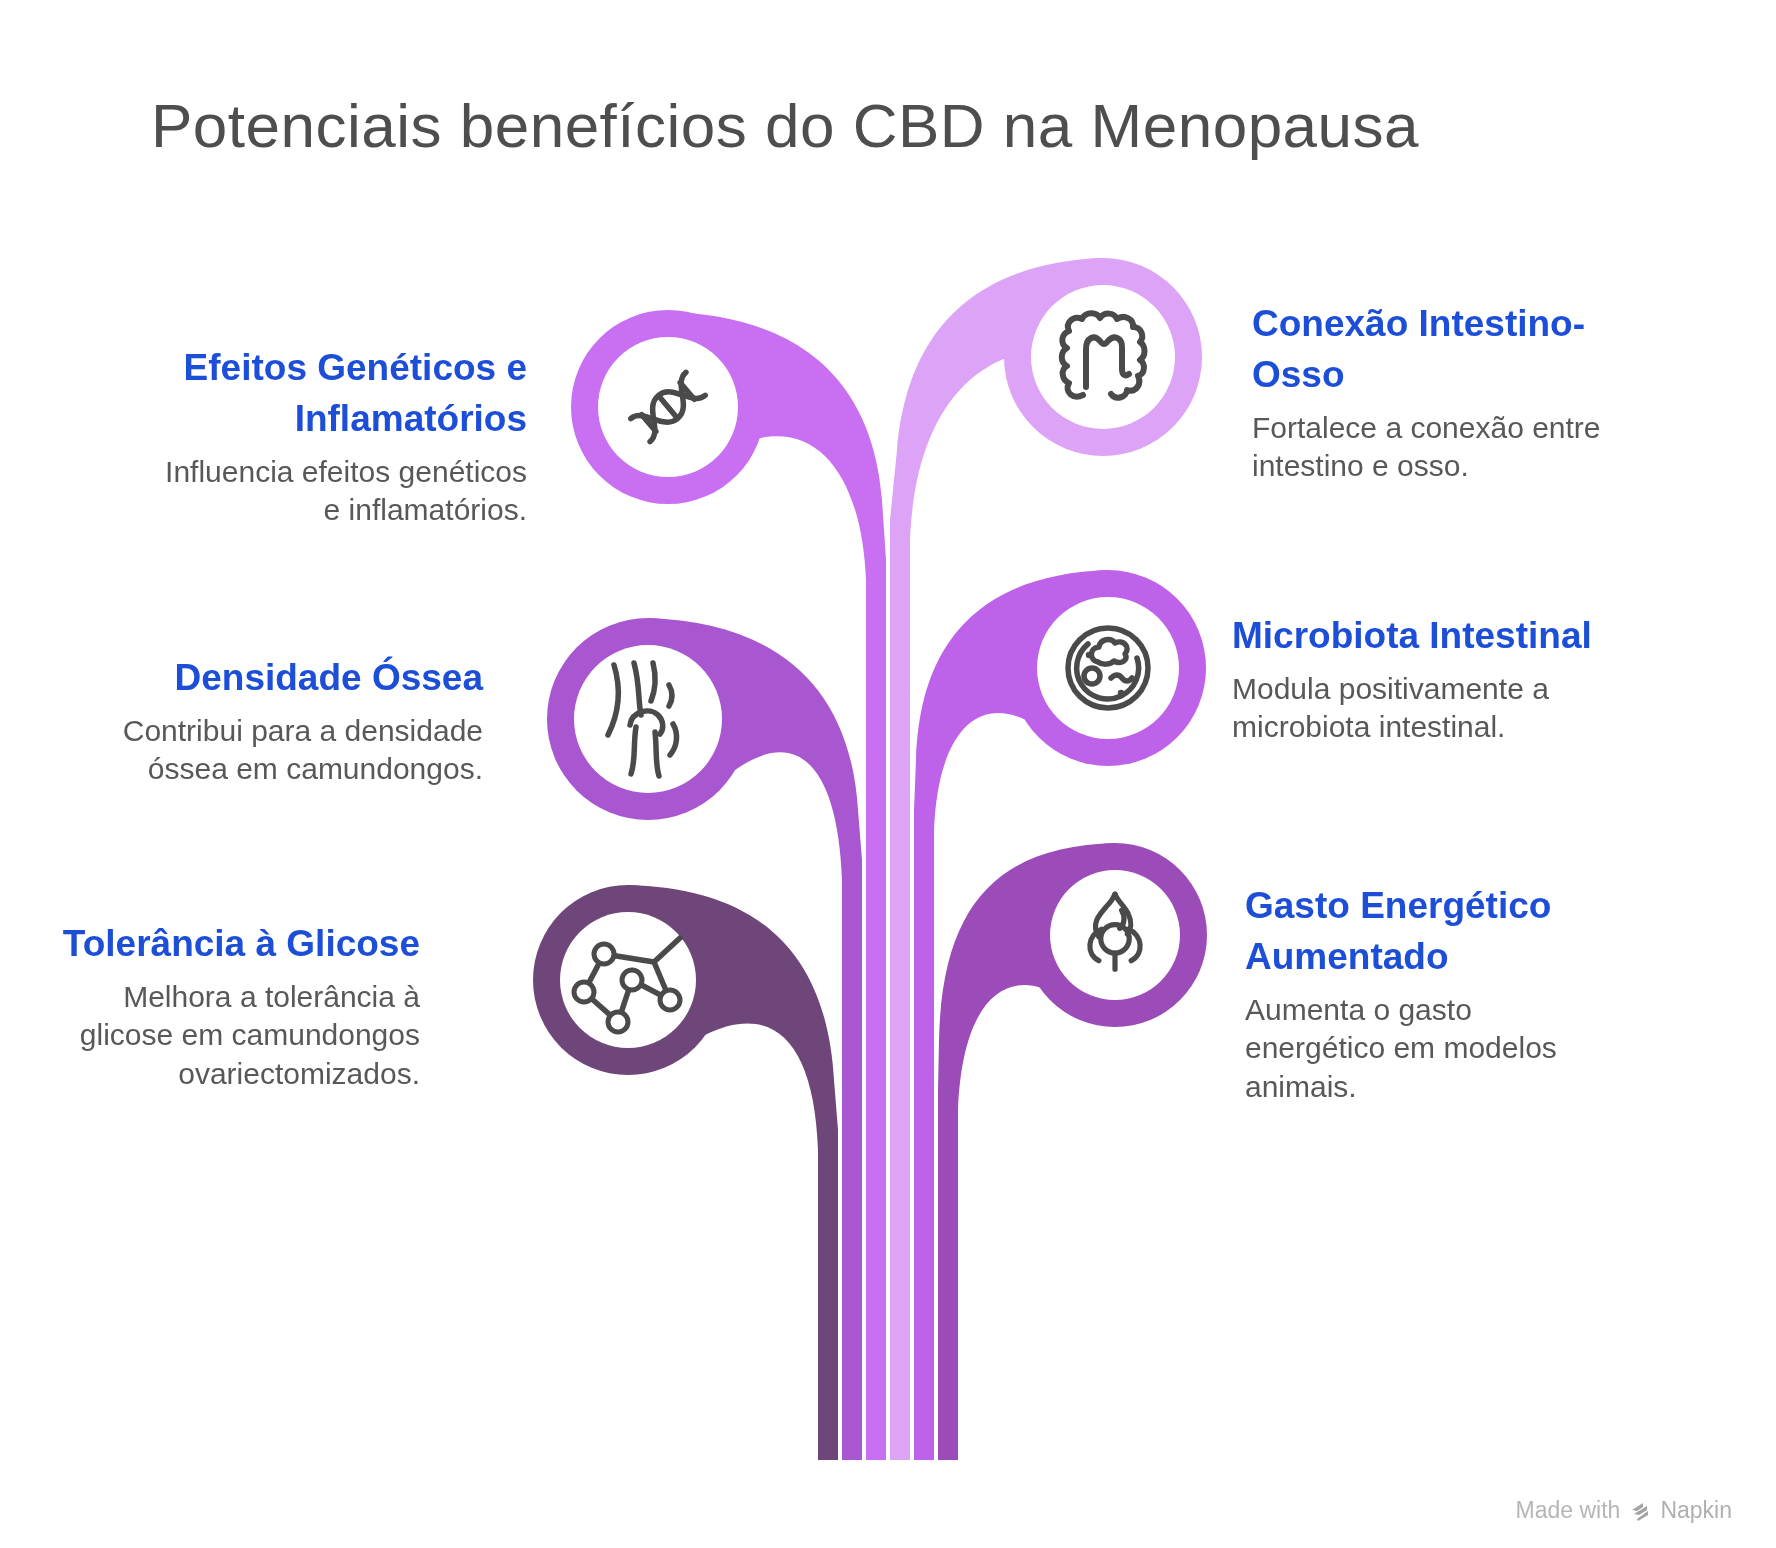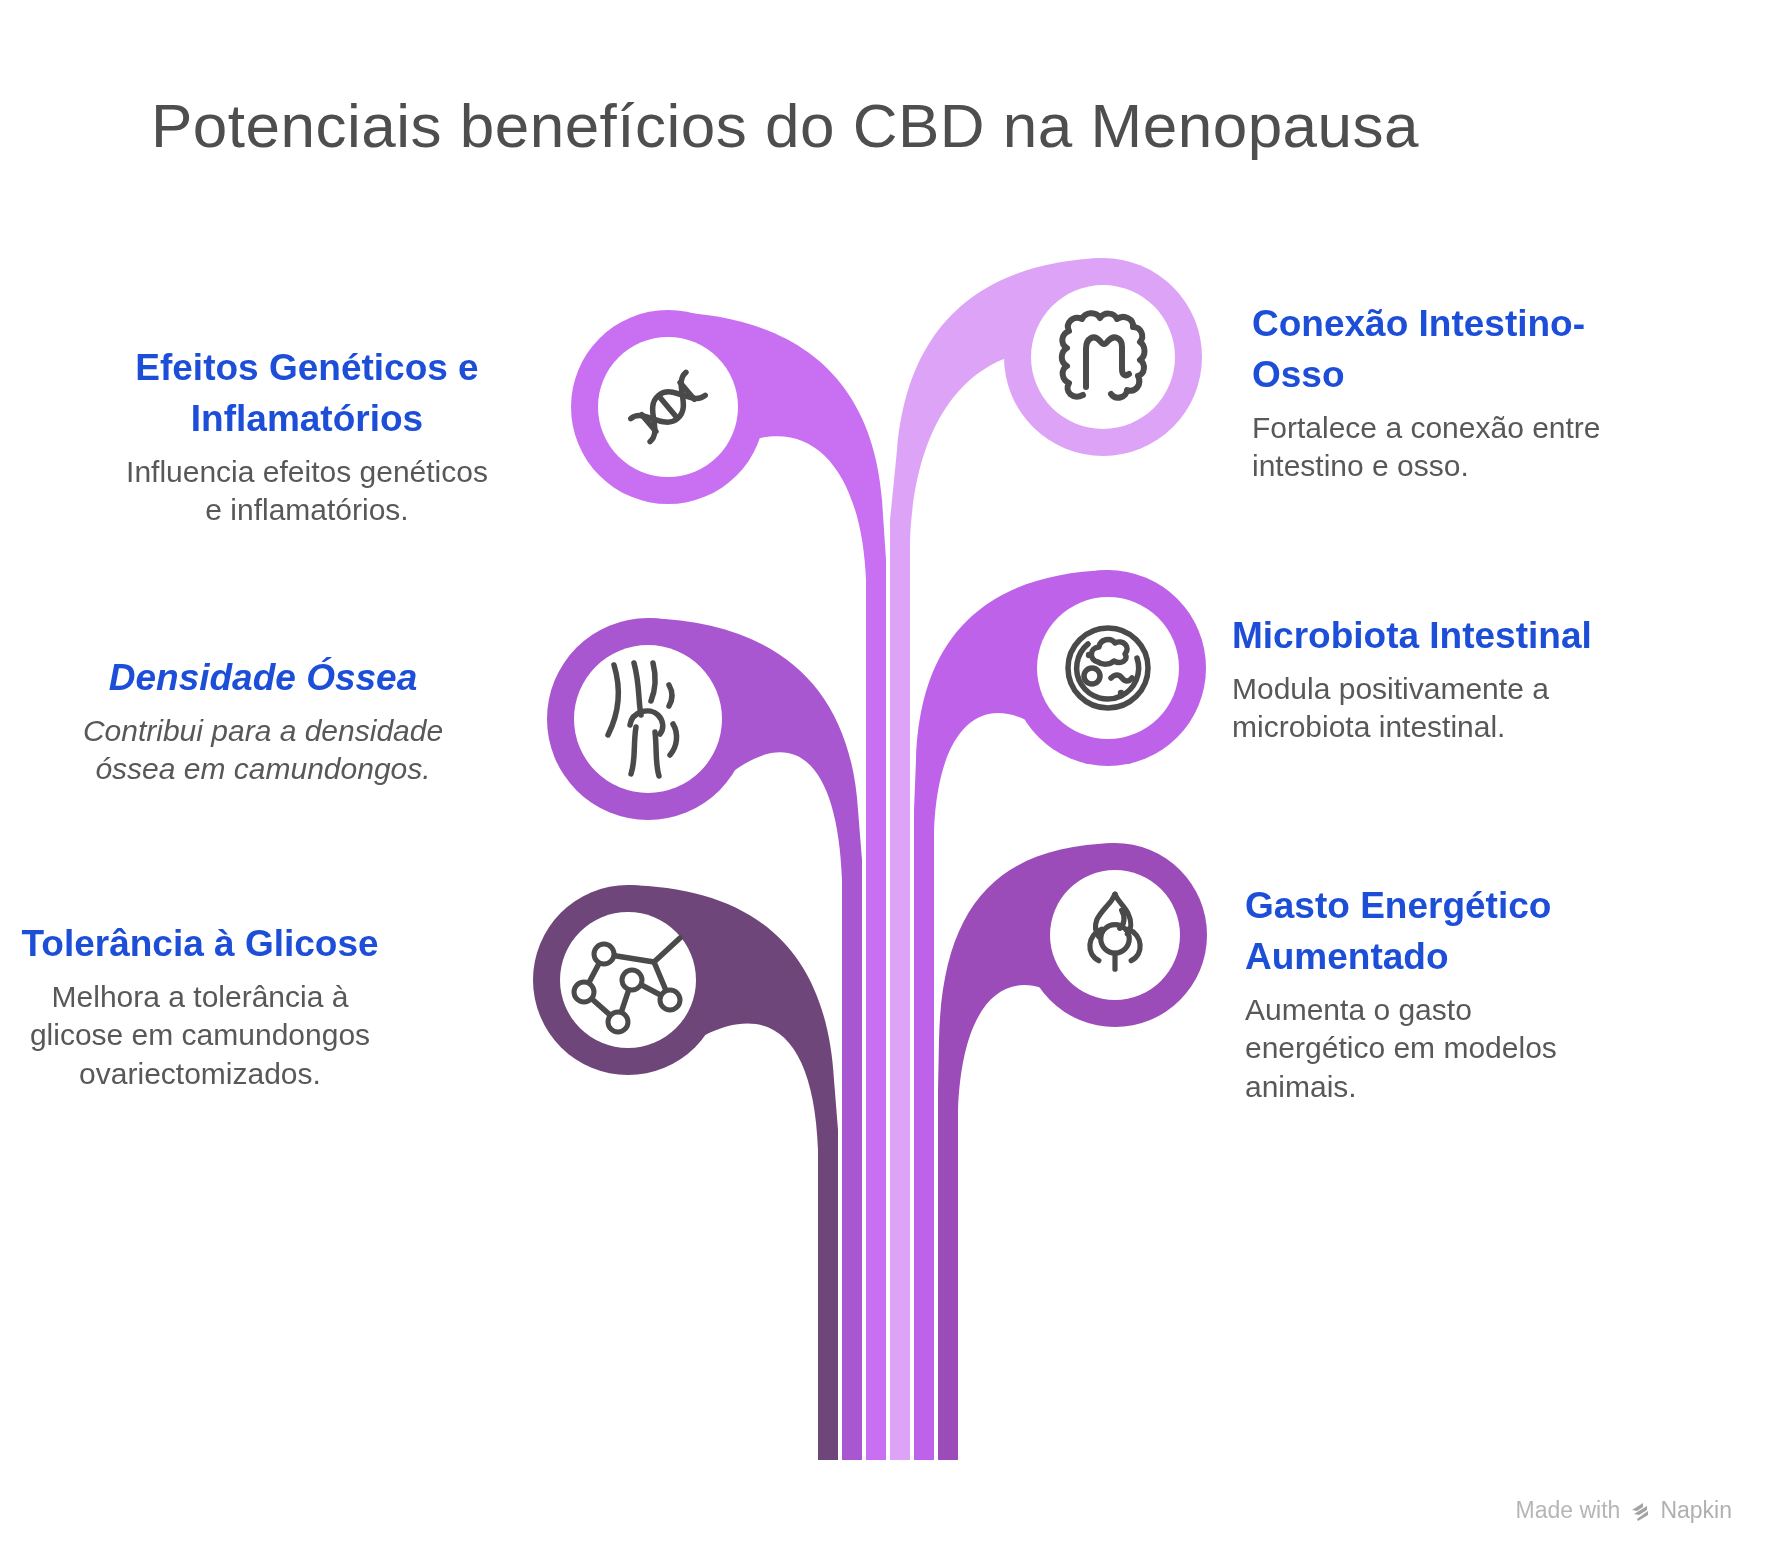--- a/index.html
+++ b/index.html
@@ -13,24 +13,24 @@
   }
   .text-block{position:absolute;}
   .text-block h2{
     margin:0;font-size:37px;font-weight:700;color:#1d4ed8;
     line-height:1.38;white-space:pre-line;
   }
   .text-block p{
     margin:9px 0 0 0;font-size:30px;font-weight:400;color:#585858;
     line-height:1.28;white-space:pre-line;
   }
-  .align-right{text-align:center;}
+  .align-right{text-align:right;}
   .align-left{text-align:left;}
   .tb1{top:342px;right:1249px;width:440px;}
-  .tb2{top:652px;right:1293px;width:440px;font-style:italic;}
+  .tb2{top:652px;right:1293px;width:440px;}
   .tb3{top:918px;right:1356px;width:440px;}
   .tb4{top:298px;left:1252px;width:480px;}
   .tb5{top:610px;left:1232px;width:500px;}
   .tb6{top:880px;left:1245px;width:480px;}
   #tree{position:absolute;top:0;left:0;}
   .icon{stroke:#4a4a4a;stroke-width:5.5;fill:none;stroke-linecap:round;stroke-linejoin:round;}
   .icon-bold{stroke:#4a4a4a;stroke-width:6;fill:none;stroke-linecap:round;stroke-linejoin:round;}
   .icon-fill{fill:#4a4a4a;stroke:none;}
   .node{fill:#ffffff;stroke:#4a4a4a;stroke-width:5;}
   .watermark{

